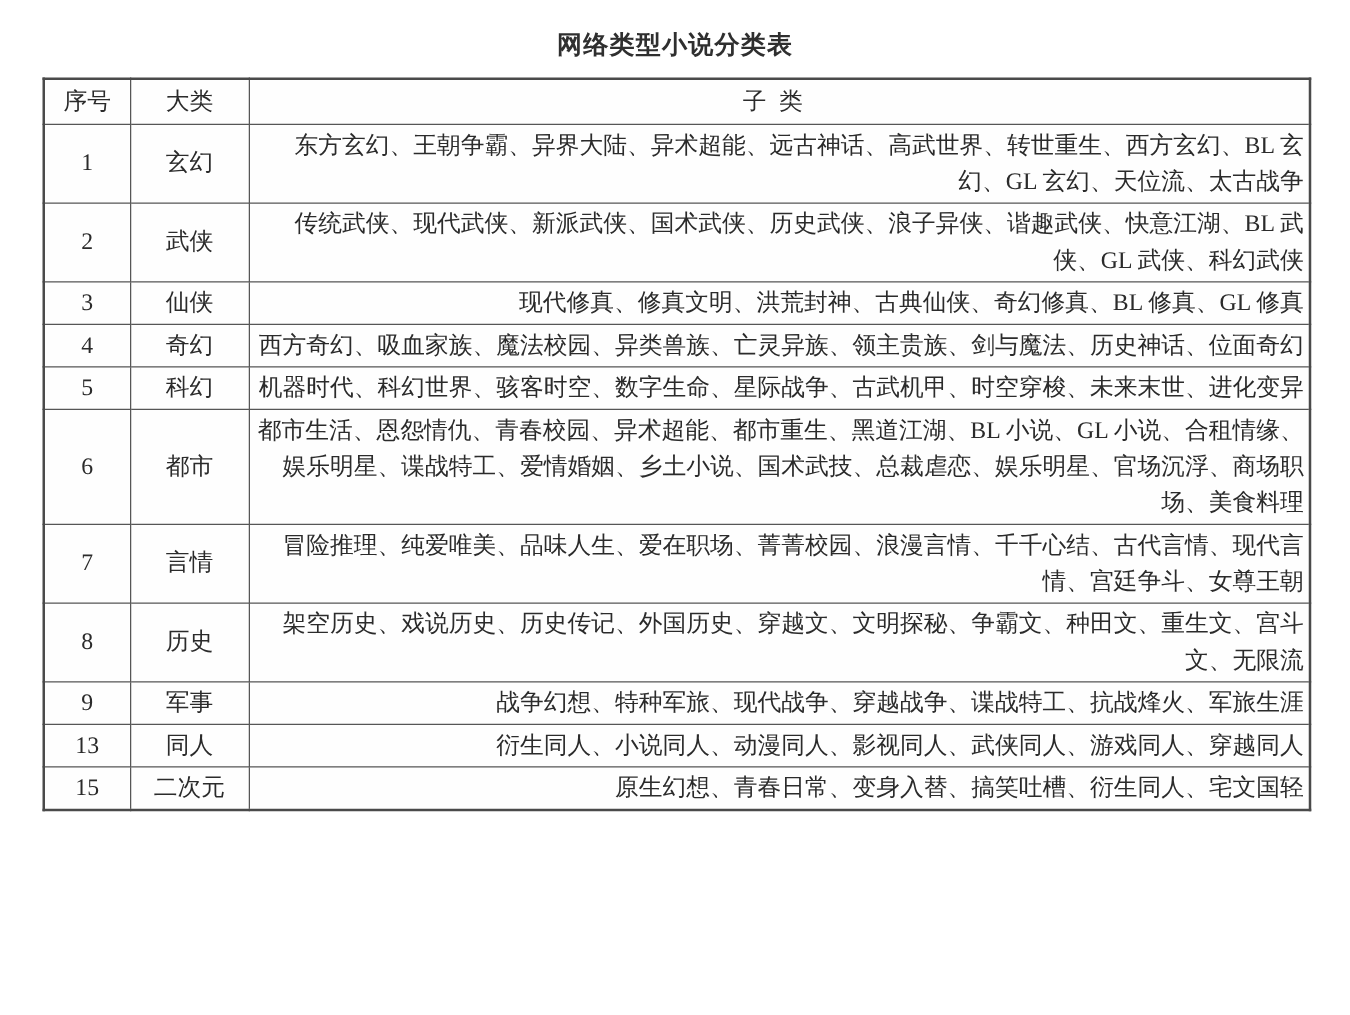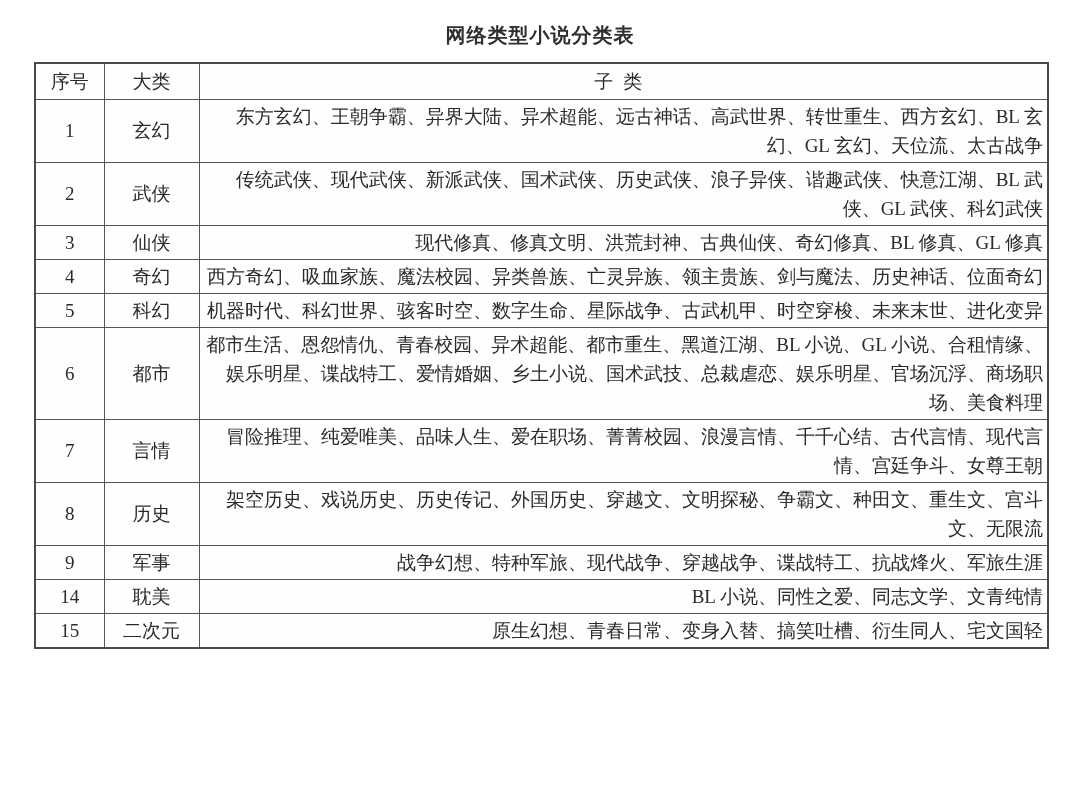--- a/index.html
+++ b/index.html
@@ -124,23 +124,23 @@
           <td class="td-center">8</td>
           <td class="td-center">历史</td>
           <td class="td-sub">架空历史、戏说历史、历史传记、外国历史、穿越文、文明探秘、争霸文、种田文、重生文、宫斗文、无限流</td>
         </tr>
         <tr>
           <td class="td-center">9</td>
           <td class="td-center">军事</td>
           <td class="td-sub">战争幻想、特种军旅、现代战争、穿越战争、谍战特工、抗战烽火、军旅生涯</td>
         </tr>
         <tr>
-          <td class="td-center">14</td>
-          <td class="td-center">耽美</td>
-          <td class="td-sub">BL 小说、同性之爱、同志文学、文青纯情</td>
+          <td class="td-center">13</td>
+          <td class="td-center">同人</td>
+          <td class="td-sub">衍生同人、小说同人、动漫同人、影视同人、武侠同人、游戏同人、穿越同人</td>
         </tr>
         <tr>
           <td class="td-center">15</td>
           <td class="td-center">二次元</td>
           <td class="td-sub">原生幻想、青春日常、变身入替、搞笑吐槽、衍生同人、宅文国轻</td>
         </tr>
       </tbody>
   </table>
 </div>
 

